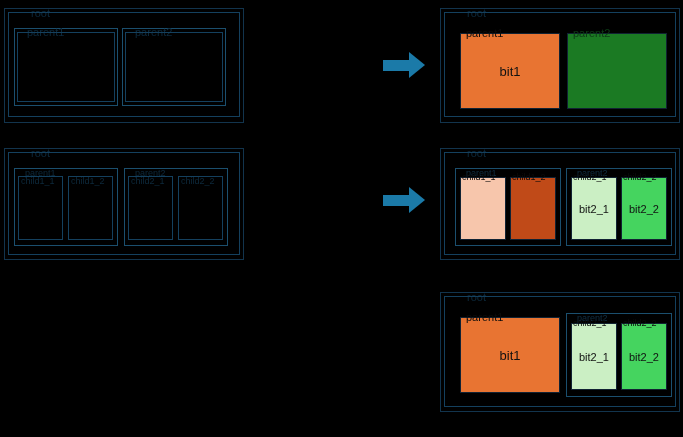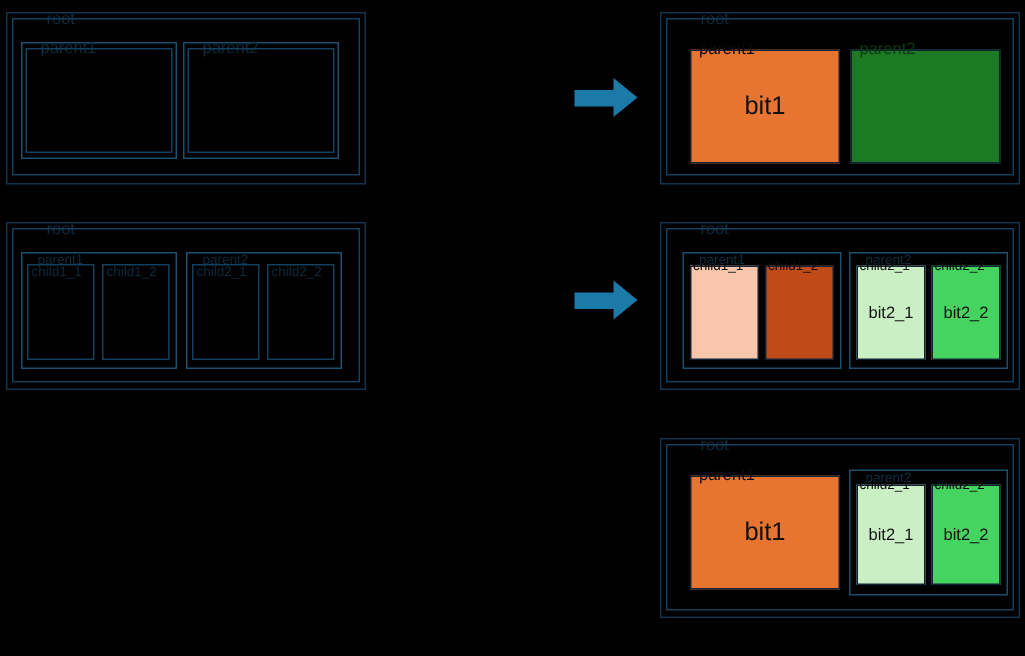--- a/index.html
+++ b/index.html
@@ -19,21 +19,21 @@
   
   .lbl{position:absolute;font-size:11px;line-height:12px;white-space:nowrap;}
   .lbl-dark{color:#0d2a3d;}
   .lbl-dim{color:#102f44;}
   .lbl-on{color:#0b0b0b;}
   .lbl-tiny{font-size:9px;}
 
   
   .fill{box-sizing:border-box;position:absolute;display:flex;
         align-items:center;justify-content:center;
-        font-size:17px;color:#111;border:1px solid #123;}
+        font-size:13px;color:#111;border:1px solid #123;}
 
   
   .arrow{position:absolute;}
   .arrow .shaft{position:absolute;left:0;top:8px;width:28px;height:11px;background:#1b7aa8;}
   .arrow .head{position:absolute;left:26px;top:0;width:0;height:0;
                border-top:13px solid transparent;border-bottom:13px solid transparent;
                border-left:16px solid #1b7aa8;}
 </style>
 </head>
 <body>

